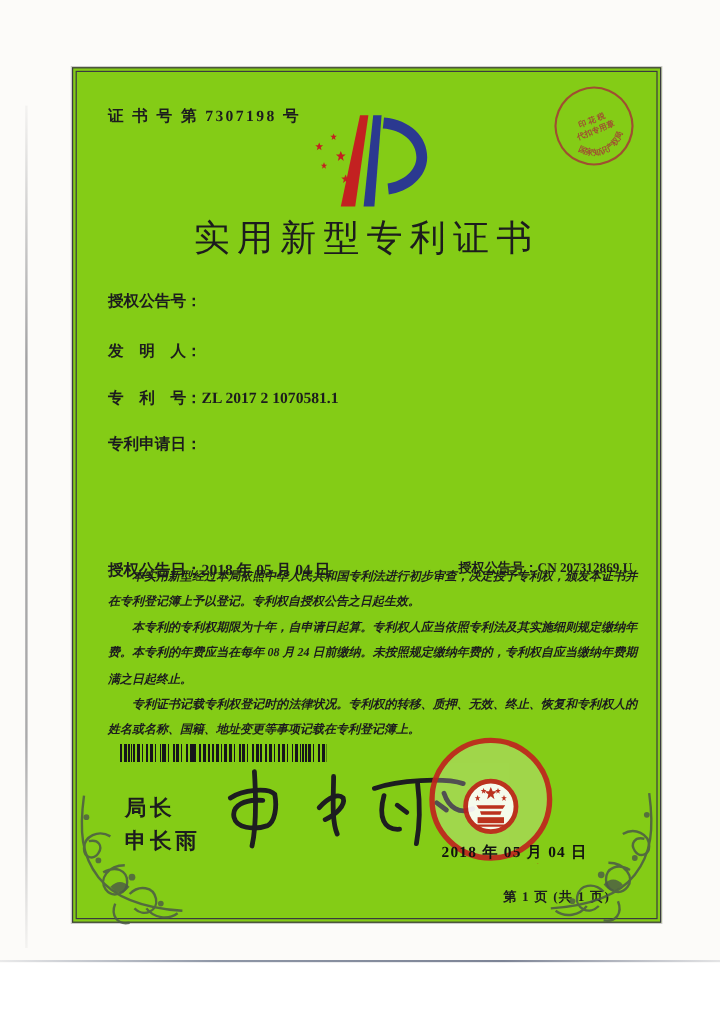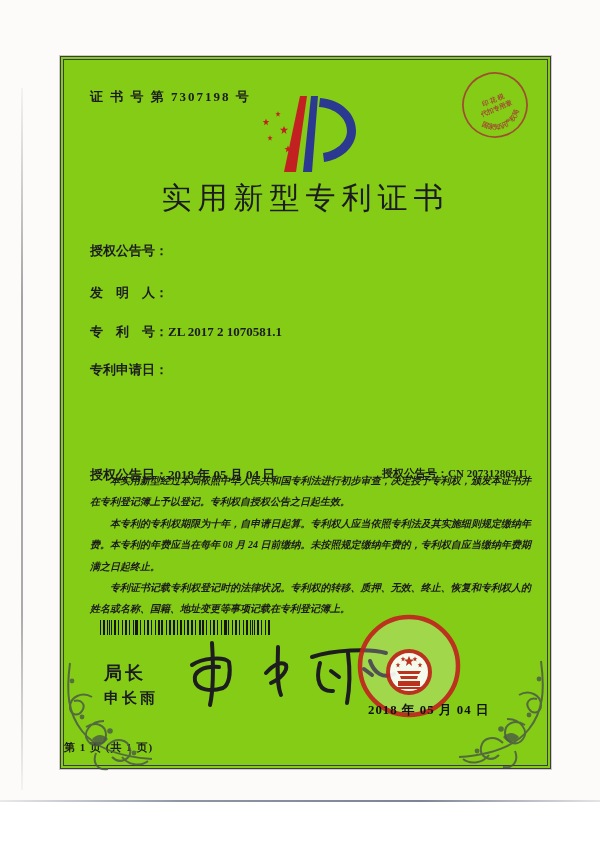--- a/index.html
+++ b/index.html
@@ -29,25 +29,25 @@
   .grant-no{position:absolute;left:318px;top:406px;font-size:11px;font-weight:bold;white-space:nowrap;}
   .body-text{position:absolute;left:26px;top:410px;width:441px;
     font-size:10px;line-height:21.4px;font-style:italic;font-weight:600;
     text-align:justify;}
   .body-text p{margin:0;text-indent:2em;}
   .barcode{position:absolute;left:36px;top:560px;width:172px;height:15px;
     background:
       repeating-linear-gradient(90deg,#15151a 0 1.5px,transparent 1.5px 3px,#15151a 3px 5.5px,transparent 5.5px 7px,#15151a 7px 8px,transparent 8px 11px),
       repeating-linear-gradient(90deg,transparent 0 9px,#15151a 9px 10px,transparent 10px 13px);}
   .director-title{position:absolute;left:40px;top:601px;font-size:18px;font-weight:bold;letter-spacing:3px;}
-  .director-name{position:absolute;left:40px;top:629px;font-size:15px;font-weight:bold;letter-spacing:3px;}
+  .director-name{position:absolute;left:40px;top:629px;font-size:18px;font-weight:bold;letter-spacing:3px;}
   .signature{position:absolute;left:110px;top:575px;width:232px;height:78px;}
   .seal{position:absolute;left:291px;top:552px;width:108px;height:108px;}
   .seal-date{position:absolute;left:304px;top:642px;font-size:12.8px;font-weight:bold;letter-spacing:1px;color:#111;}
-  .page-footer{position:absolute;left:0;top:680px;width:92%;text-align:left;font-size:11px;font-weight:bold;letter-spacing:1px;}
+  .page-footer{position:absolute;left:0;top:680px;width:92%;text-align:right;font-size:11px;font-weight:bold;letter-spacing:1px;}
   .orn{position:absolute;width:112px;height:126px;}
   .orn-l{left:-12px;bottom:-14px;}
   .orn-r{right:-12px;bottom:-12px;transform:scaleX(-1);}
   
   .scan-divider{position:absolute;left:0;top:800px;width:600px;height:2px;
     background:linear-gradient(90deg,rgba(130,136,150,.15),#8e96a6 30%,#7d8496 70%,rgba(130,136,150,.2));}
   .scan-bar{position:absolute;left:0;top:802px;width:600px;height:54px;background:#fff;}
 </style>
 </head>
 <body>

